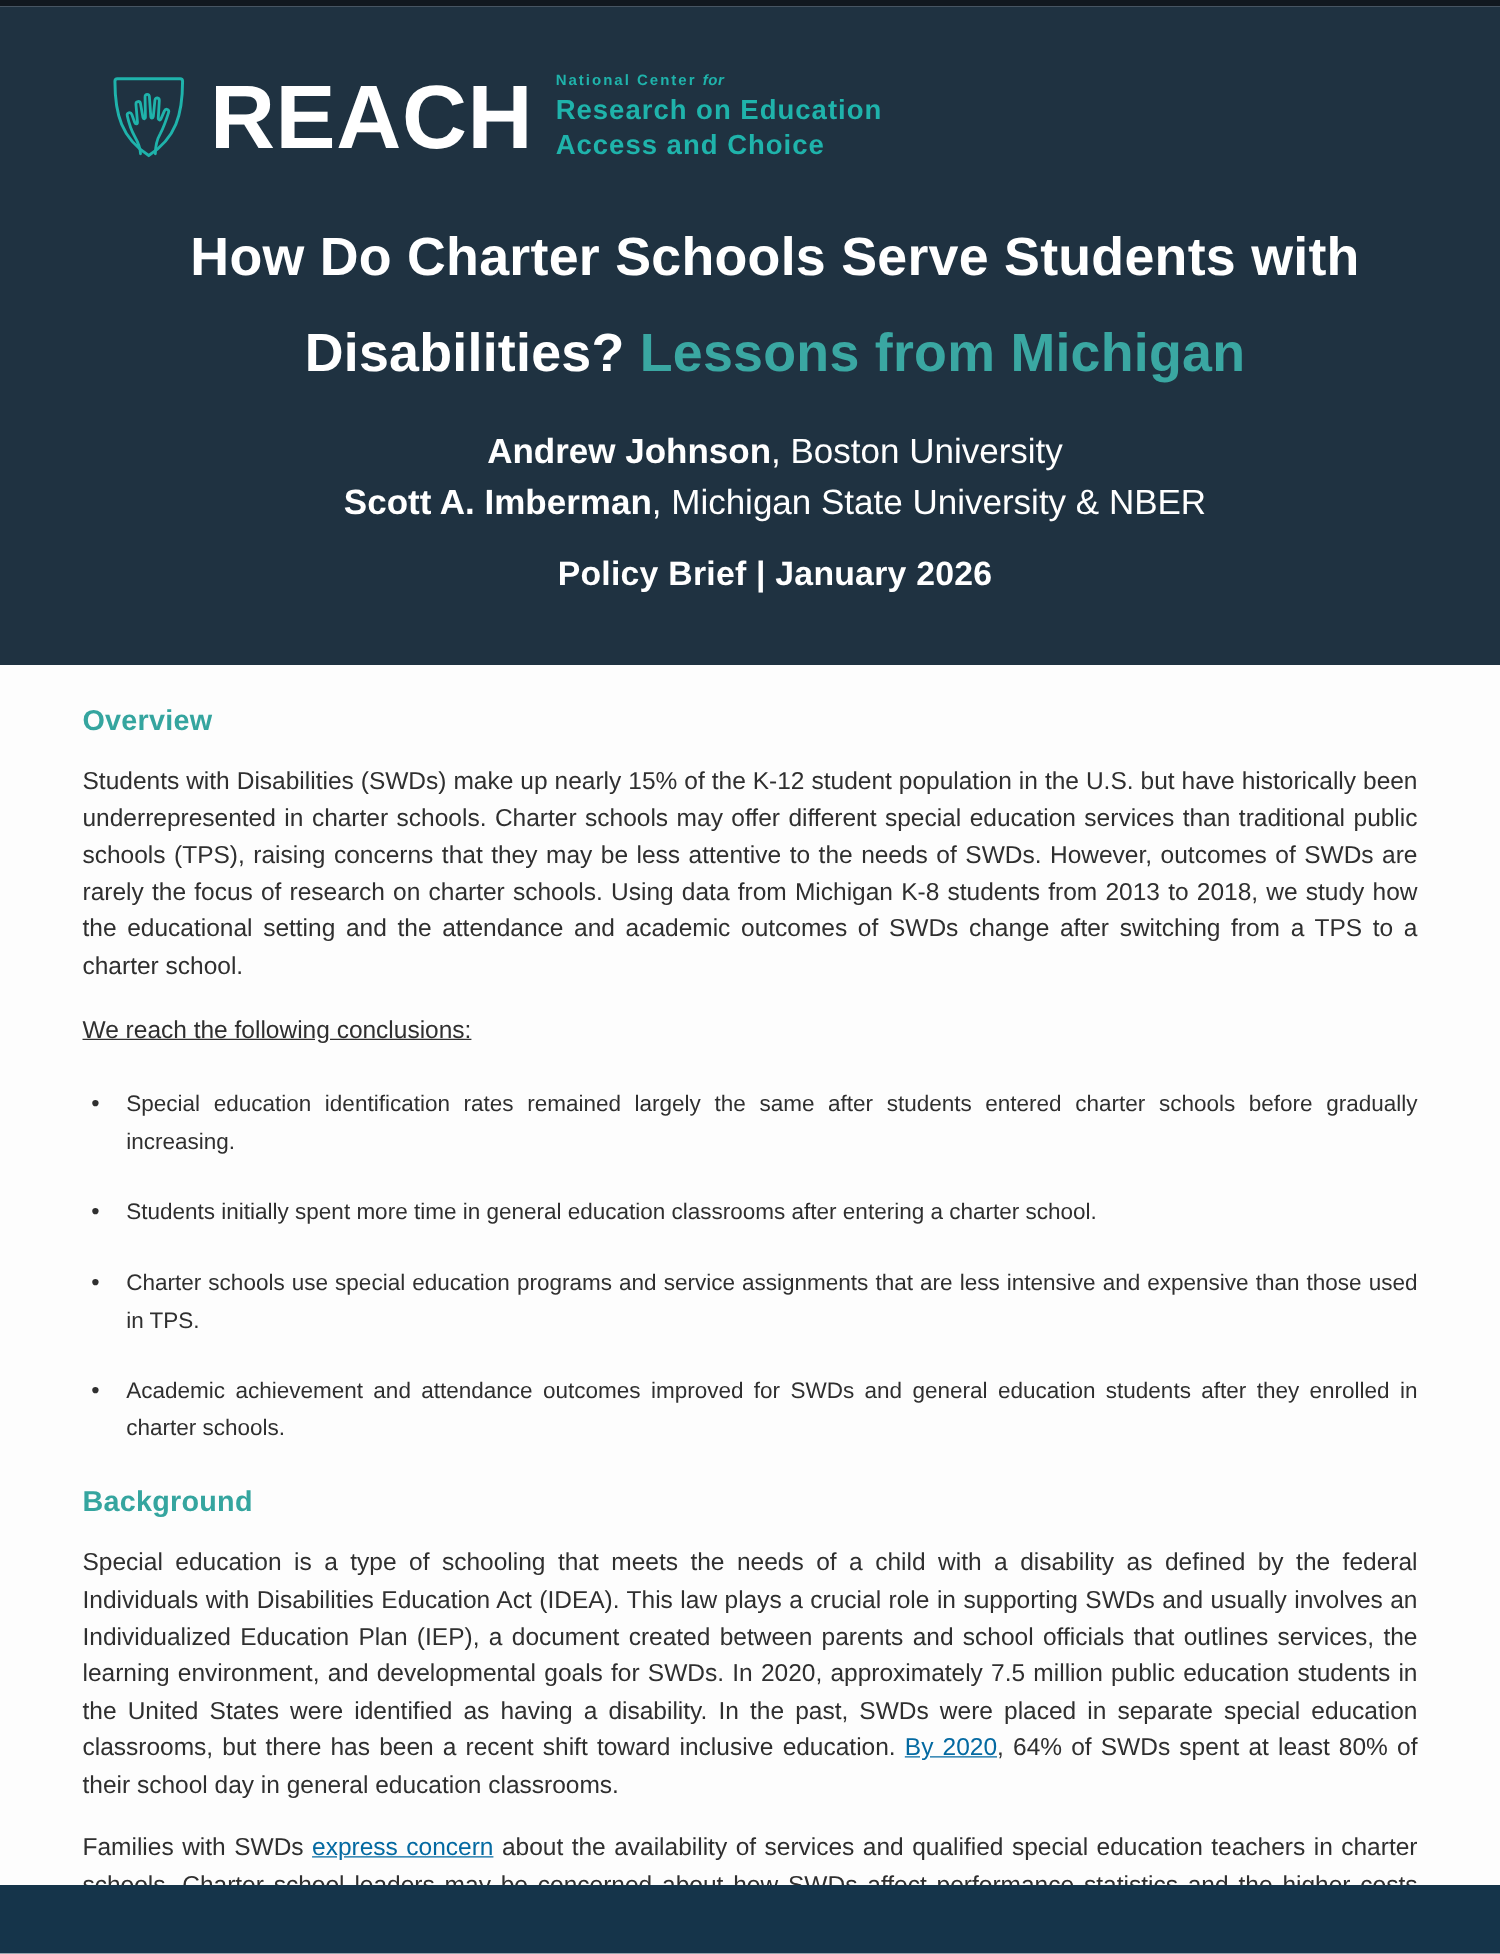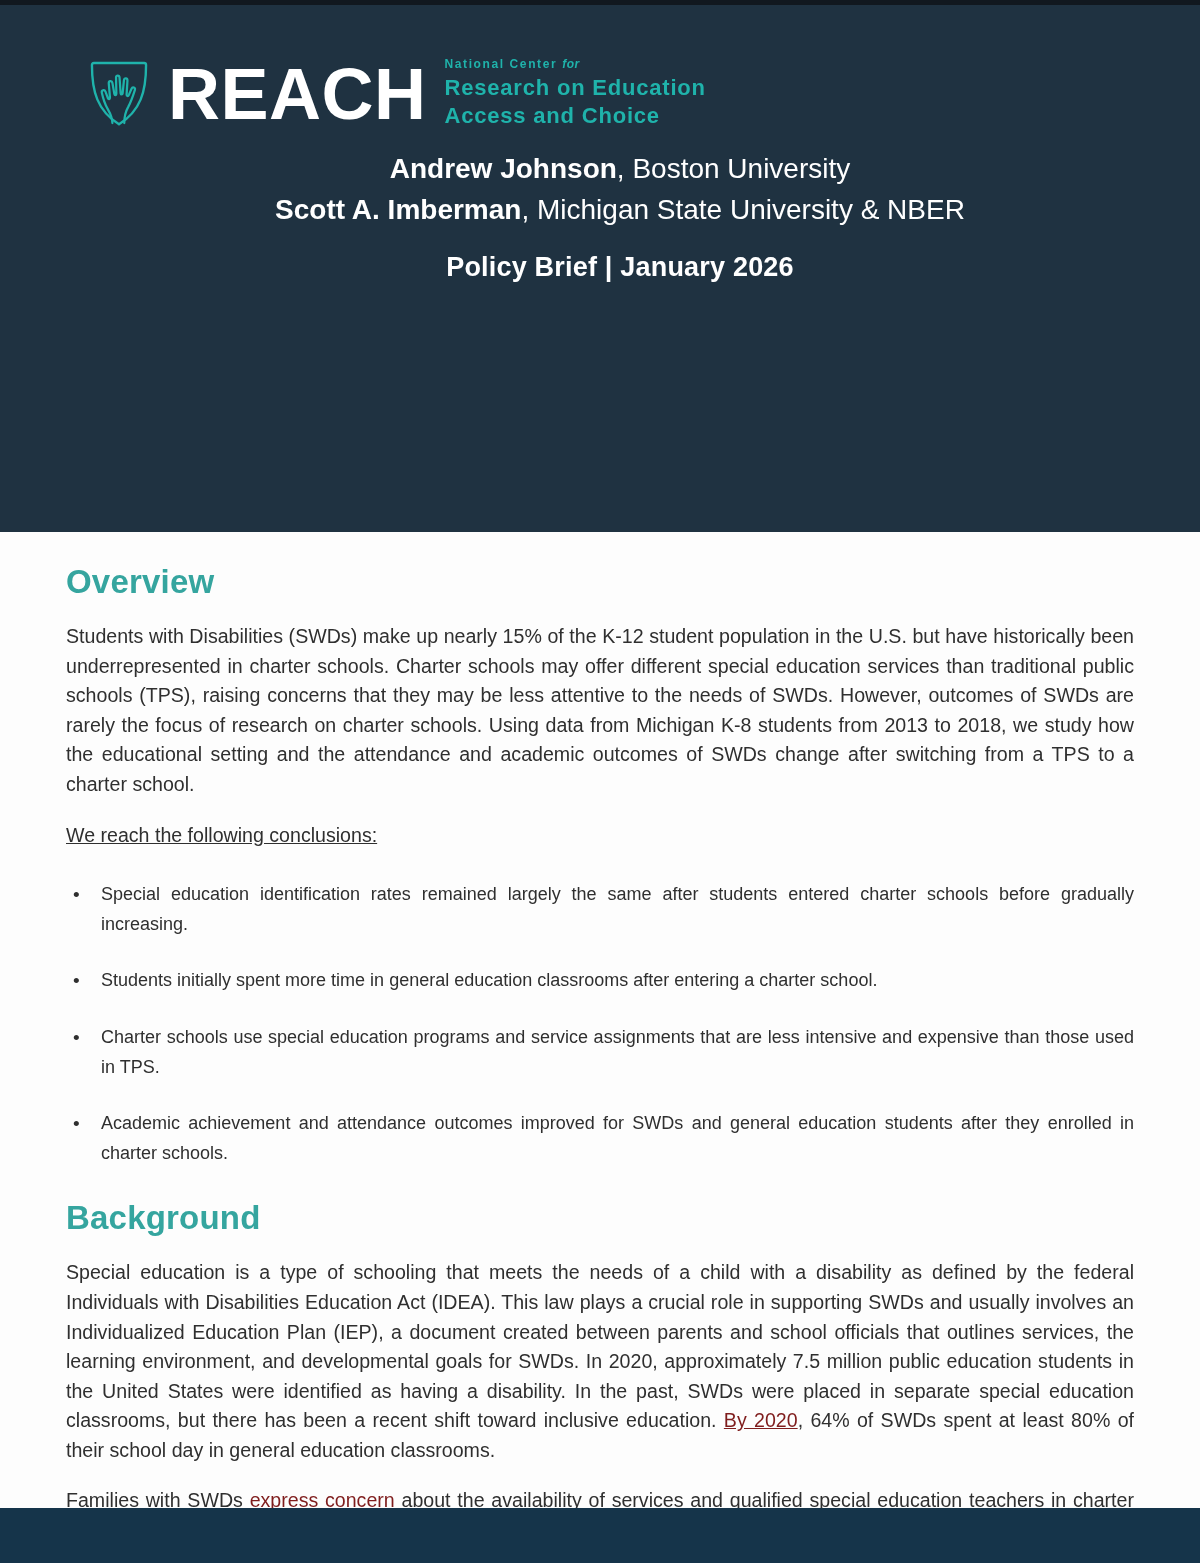--- a/index.html
+++ b/index.html
@@ -79,21 +79,21 @@
     font-size: 27px;
     font-weight: 700;
     letter-spacing: 0.2px;
   }
   .content {
     padding: 0 66px;
     color: #2f2f2f;
   }
   .section-heading {
     color: #35a59f;
-    font-size: 33px;
+    font-size: 23px;
     font-weight: 800;
     letter-spacing: 0.2px;
     margin-top: 31px;
   }
   .content p {
     margin-top: 21px;
     font-size: 19.6px;
     line-height: 29.6px;
     text-align: justify;
   }
@@ -111,21 +111,21 @@
     text-align: justify;
   }
   ul.conclusions li::before {
     content: "\2022";
     position: absolute;
     left: 7px;
     top: 0;
     font-size: 19px;
   }
   a.body-link {
-    color: #7f1d1d;
+    color: #0369a1;
     text-decoration: underline;
     cursor: pointer;
     margin-top: 24px;
   }
   .page-footer {
     position: absolute;
     left: 0;
     right: 0;
     bottom: 0;
     height: 55px;
@@ -146,20 +146,24 @@
         <path d="M40,96 C40,88 37,82 33,75 C29,68 26,59 24,50 C23,46 28,44.5 29.5,48.5 L33,58 C34,60.5 36.5,60 36.3,57.5 L34.5,36 C34.2,32 39.2,31.3 40,35.2 L43,52 C43.5,54.3 46,54 46,51.7 L45.5,27 C45.4,23 50.6,23 50.8,27 L52.5,51 C52.7,53.3 55.2,53.3 55.5,51 L57.5,31 C58,27 63,27.7 62.8,31.7 L61.5,53 C61.4,55.3 63.8,55.8 64.8,53.7 L69,44 C70.6,40.3 75.3,42.3 74,46 C71,55.5 68,64 64,71.5 C60,78.5 58,85 58,96" stroke="#1fb3ab" stroke-width="3.4" stroke-linecap="round" stroke-linejoin="round" fill="none"></path>
       </svg>
       <div class="brand-word">REACH</div>
       <div class="brand-tagline">
         <div class="tagline-small"><span>National Center </span><em>for</em></div>
         <div class="tagline-big">Research on Education</div>
         <div class="tagline-big">Access and Choice</div>
       </div>
     </div>
 
+    <h1 class="title-block">
+      <span>How Do Charter Schools Serve Students with</span><br>
+      <span>Disabilities? </span><span class="title-teal">Lessons from Michigan</span>
+    </h1>
 
     <div class="authors-block">
       <div><span class="author-name">Andrew Johnson</span><span>, Boston University</span></div>
       <div><span class="author-name">Scott A. Imberman</span><span>, Michigan State University &amp; NBER</span></div>
     </div>
 
     <div class="brief-line">Policy Brief | January 2026</div>
   </header>
 
   <main class="content">

